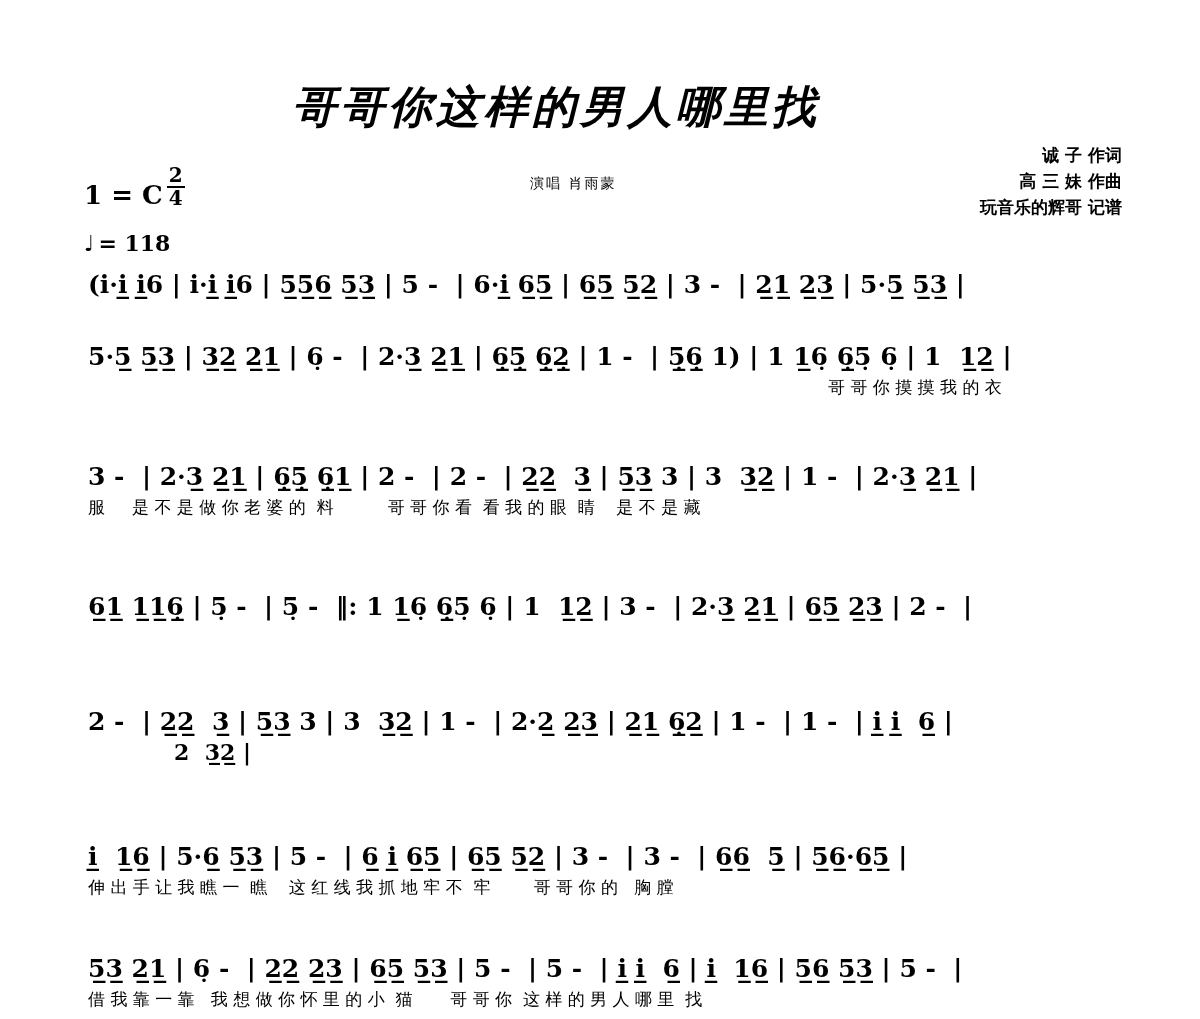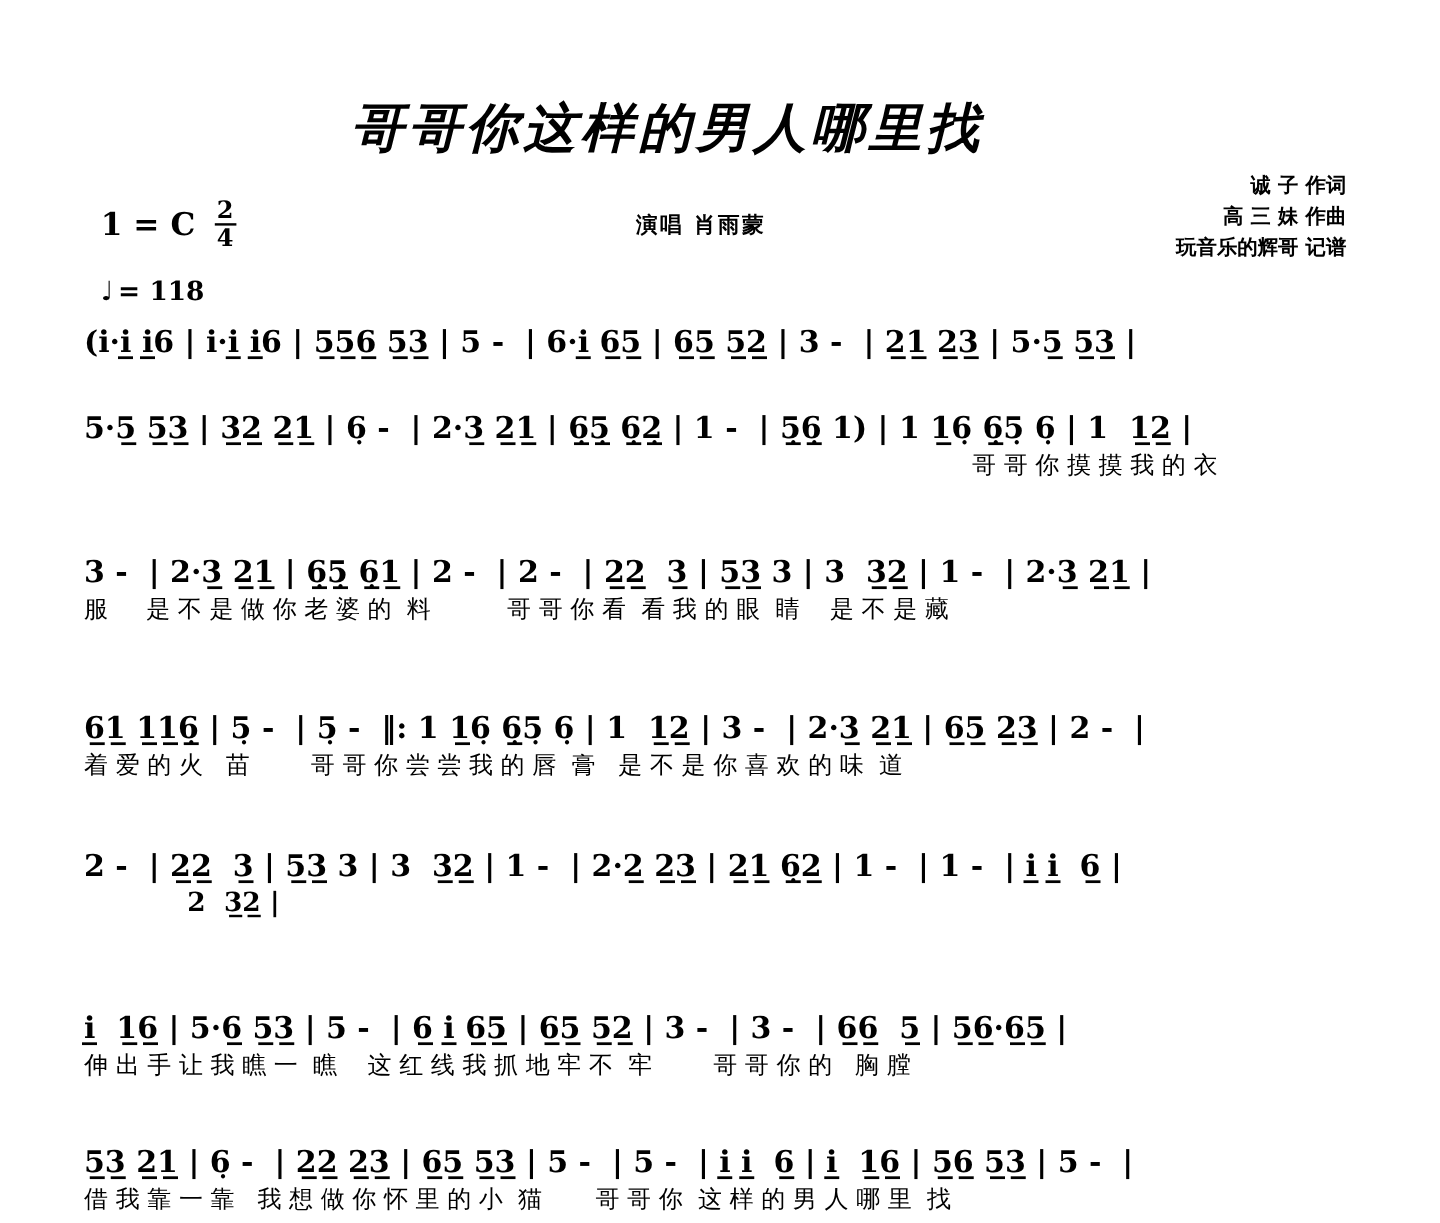--- a/index.html
+++ b/index.html
@@ -48,72 +48,72 @@
   .credits div { white-space: nowrap; margin-left: 40px; }
   
   .keysig {
     position: absolute;
     top: 166px;
     left: 84px;
     font-size: 26px;
     font-weight: bold;
     font-family: "DejaVu Serif", serif;
     display: flex;
-    align-items: center;
-    gap: 16px;
+    align-items: flex-end;
+    gap: 4px;
   }
   .frac {
     display: inline-flex;
     flex-direction: column;
     align-items: center;
     font-size: 20px;
     line-height: 1.05;
     font-weight: bold;
     position: relative;
     top: -1px;
   }
   .frac .num { border-bottom: 2px solid #000; padding: 0 2px; }
   .frac .den { padding: 0 2px; }
   .singer {
     position: absolute;
     top: 175px;
     left: 530px;
-    font-size: 18px;
+    font-size: 14px;
     font-family: "DejaVu Sans", sans-serif;
-    font-weight: bold;
+    font-weight: normal;
     letter-spacing: 2px;
   }
   .tempo {
     position: absolute;
     top: 230px;
     left: 84px;
     font-size: 22px;
     font-family: "DejaVu Serif", serif;
     font-weight: bold;
     display: flex;
     align-items: center;
     gap: 4px;
   }
   
   .system {
     position: absolute;
-    left: 70px;
+    left: 88px;
     width: 1050px;
     font-family: "DejaVu Serif", serif;
   }
   .notes {
     font-size: 25px;
     font-weight: bold;
     letter-spacing: 0px;
     white-space: pre;
     line-height: 34px;
     font-family: "DejaVu Serif", serif;
   }
   .lyrics {
-    font-size: 20px;
+    font-size: 17px;
     font-family: "DejaVu Sans", sans-serif;
     white-space: pre;
     line-height: 26px;
     letter-spacing: 0px;
   }
   .sub-notes {
     font-size: 22px;
     font-weight: bold;
     white-space: pre;
     font-family: "DejaVu Serif", serif;
@@ -156,21 +156,20 @@
     <div class="lyrics" style="margin-left:740px">哥 哥 你 摸 摸 我 的 衣</div>
   </div>
 
   <div class="system" style="top:460px">
     <div class="notes">3 -  | 2·3̲ 2̲1̲ | 6̣̲5̣̲ 6̣̲1̲ | 2 -  | 2 -  | 2̲2̲  3̲ | 5̲3̲ 3 | 3  3̲2̲ | 1 -  | 2·3̲ 2̲1̲ |</div>
     <div class="lyrics">服     是 不 是 做 你 老 婆 的  料          哥 哥 你 看  看 我 的 眼  睛    是 不 是 藏</div>
   </div>
 
   <div class="system" style="top:590px">
     <div class="notes">6̲1̲ 1̲1̲6̣̲ | 5̣ -  | 5̣ -  ‖: 1 1̲6̣ 6̣̲5̣ 6̣ | 1  1̲2̲ | 3 -  | 2·3̲ 2̲1̲ | 6̲5̲ 2̲3̲ | 2 -  |</div>
-    <div class="lyrics">着 爱 的 火   苗        哥 哥 你 尝 尝 我 的 唇  膏   是 不 是 你 喜 欢 的 味  道</div>
   </div>
 
   <div class="system" style="top:705px">
     <div class="notes">2 -  | 2̲2̲  3̲ | 5̲3̲ 3 | 3  3̲2̲ | 1 -  | 2·2̲ 2̲3̲ | 2̲1̲ 6̣̲2̲ | 1 -  | 1 -  | i̲ i̲  6̲ |</div>
     <div class="sub-notes" style="margin-left:86px">2  3̲2̲ |</div>
   </div>
 
   <div class="system" style="top:840px">
     <div class="notes">i̲  1̲6̲ | 5·6̲ 5̲3̲ | 5 -  | 6̲ i̲ 6̲5̲ | 6̲5̲ 5̲2̲ | 3 -  | 3 -  | 6̲6̲  5̲ | 5̲6̲·6̲5̲ |</div>
     <div class="lyrics">伸 出 手 让 我 瞧 一  瞧    这 红 线 我 抓 地 牢 不  牢        哥 哥 你 的   胸 膛</div>

